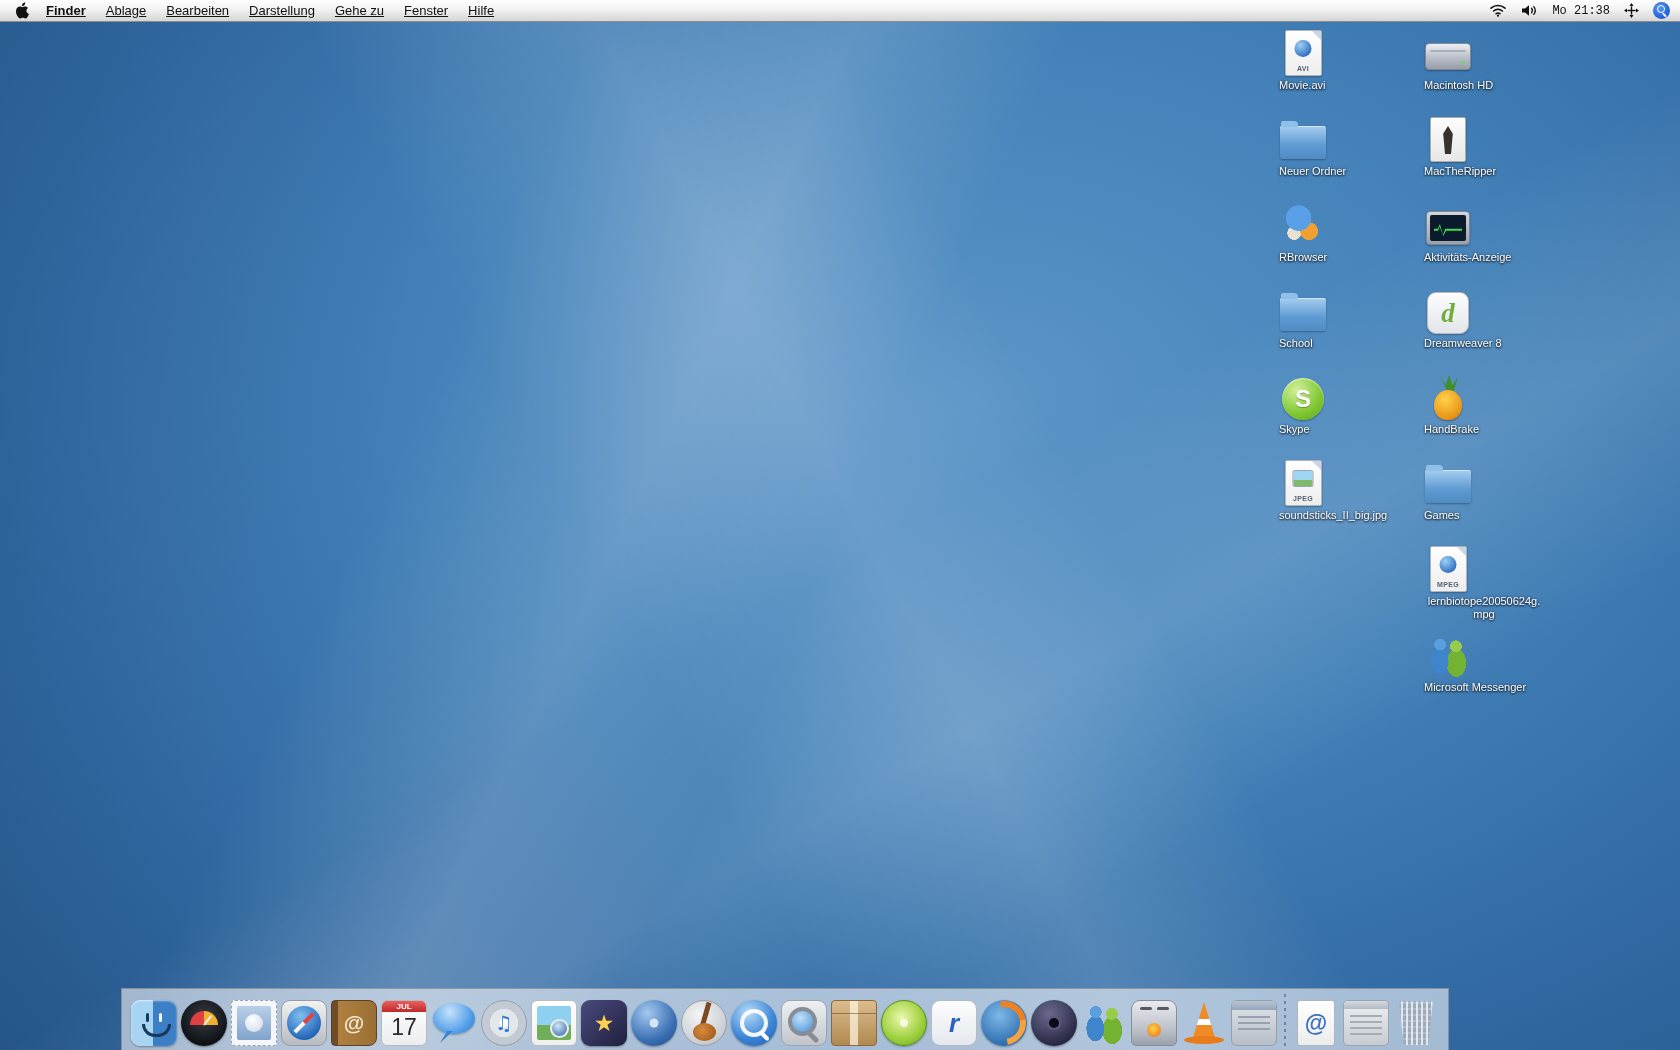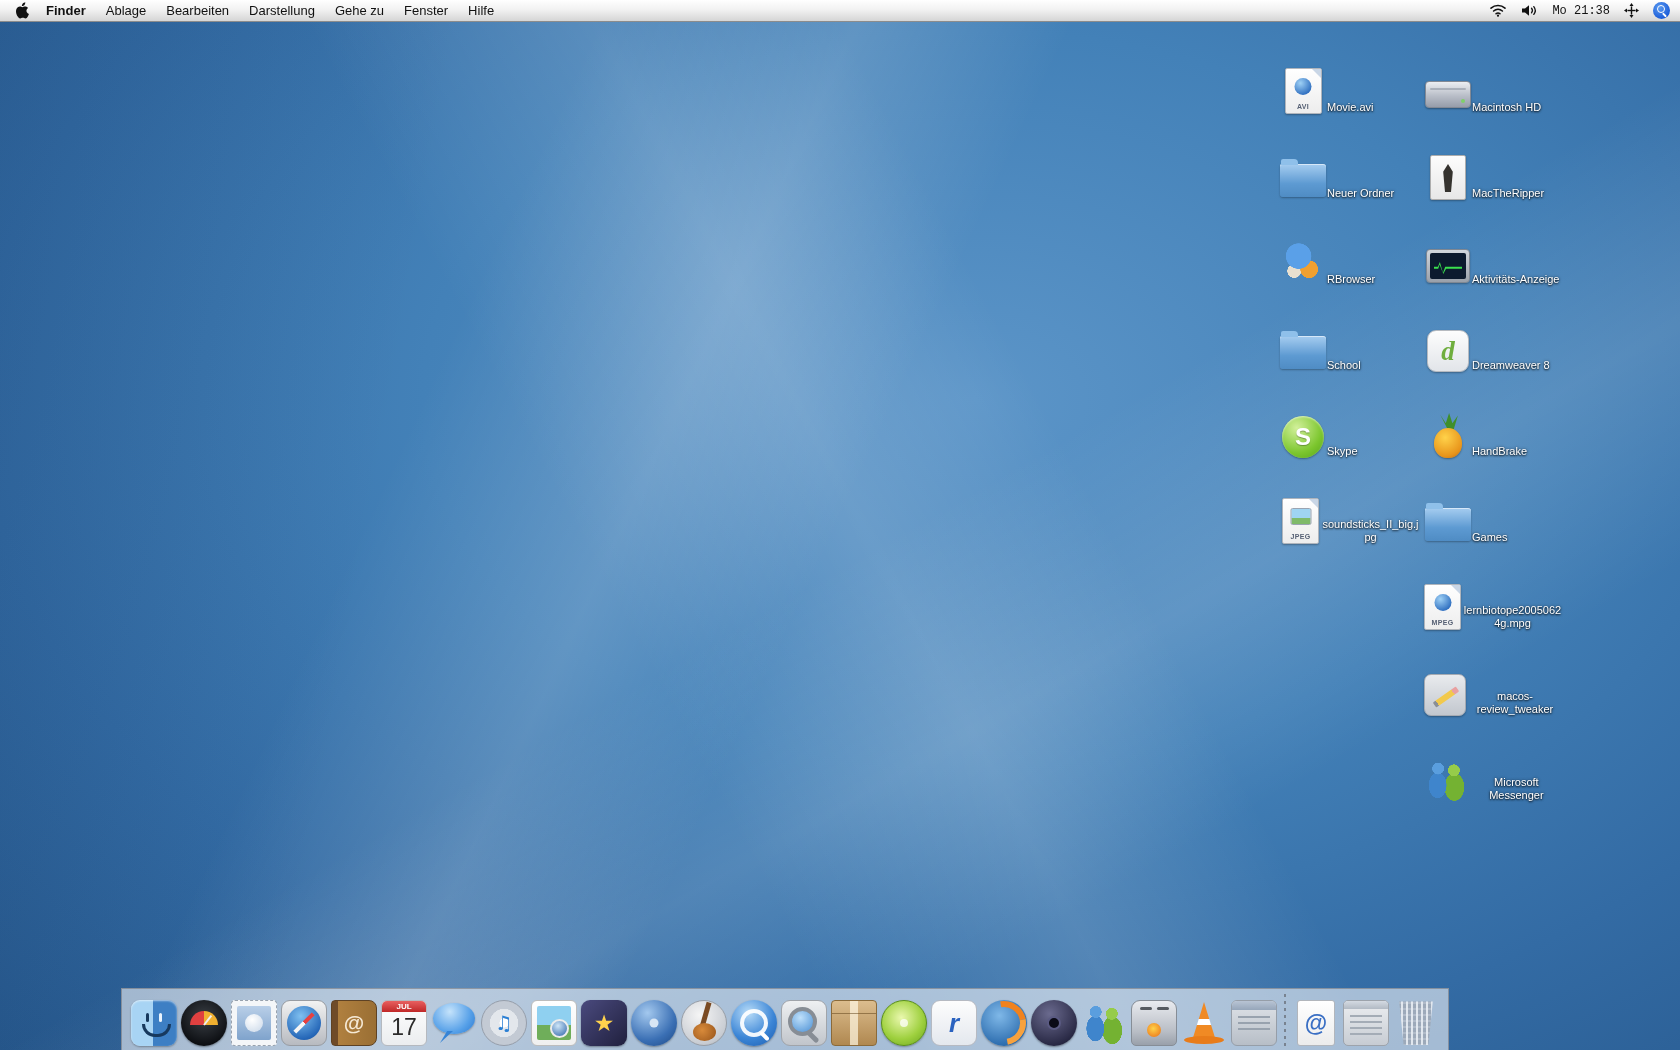--- a/index.html
+++ b/index.html
@@ -15,35 +15,35 @@
       linear-gradient(100deg, rgba(10,40,80,0.15) 0%, rgba(10,40,80,0) 25%),
       radial-gradient(ellipse at 58% 38%, #5c95c8 0%, #4381b8 40%, #336ba4 72%, #285a8f 100%);
   }
 
   
   .menubar{position:absolute;top:0;left:0;right:0;height:22px;z-index:50;
     background:linear-gradient(180deg,#ffffff 0%,#f2f2f2 45%,#d5d5d5 100%);
     border-bottom:1px solid #8c8c8c;display:flex;align-items:center;
     font-size:13px;color:#111;padding:0 8px;}
   .apple-menu{width:28px;height:22px;display:flex;align-items:center;justify-content:center;}
-  .menus{display:flex;align-items:center;height:22px;}
+  .menus{display:flex;align-items:center;height:22px;text-decoration:underline;}
   .menu-item{padding:0 10px;height:22px;display:flex;align-items:center;cursor:default;}
   .menu-item.app-name{font-weight:bold;}
   .menu-right{margin-left:auto;display:flex;align-items:center;gap:14px;height:22px;padding-right:2px;}
   .menu-clock{font-size:12px;color:#111;font-family:Liberation Mono, monospace;}
   .spotlight-icon{width:17px;height:17px;border-radius:50%;
     background:radial-gradient(circle at 38% 32%,#5a9af0,#1b5cd8 72%);position:relative;}
   .spotlight-icon::before{content:"";position:absolute;left:4px;top:3px;width:6px;height:6px;border-radius:50%;border:1.6px solid #fff;}
   .spotlight-icon::after{content:"";position:absolute;right:3px;bottom:3px;width:5px;height:1.8px;background:#fff;transform:rotate(45deg);border-radius:1px;}
 
   
   .desk-col{position:absolute;top:28px;width:140px;display:flex;flex-direction:column;z-index:5;}
   #desktop-col-0{right:261px;}
   #desktop-col-1{right:116px;}
-  .desk-item{height:86px;display:flex;flex-direction:row;align-items:flex-end;cursor:default;}
+  .desk-item{height:86px;display:flex;flex-direction:column;align-items:flex-start;cursor:default;}
   .dicon{width:48px;height:48px;display:flex;align-items:flex-end;justify-content:center;position:relative;}
   .dlabel{margin-top:3px;font-size:11px;line-height:13px;color:#fff;text-align:center;
     text-shadow:0 1px 2px rgba(0,0,0,.9),0 0 3px rgba(0,0,0,.5);word-break:break-word;max-width:120px;}
   .shape{position:relative;display:flex;align-items:center;justify-content:center;}
 
   
   .ic-folder .shape{width:46px;height:33px;margin-bottom:3px;border-radius:2px 3px 3px 3px;
     background:linear-gradient(180deg,#a6cdf0,#5d9ad2 60%,#4f8cc4);
     box-shadow:inset 0 1px 0 rgba(255,255,255,.55),0 1px 2px rgba(0,0,0,.3);}
   .ic-folder .shape::before{content:"";position:absolute;top:-5px;left:1px;width:17px;height:6px;border-radius:2px 4px 0 0;background:#8fc0ea;}
@@ -420,26 +420,20 @@
       </div>
       <div class="desk-item">
         <div class="dicon ic-mpeg-document">
           <span class="shape">
             <span class="badge">MPEG</span>
           </span>
         </div>
         <div class="dlabel">lernbiotope20050624g.mpg</div>
       </div>
       <div class="desk-item">
-        <div class="dicon ic-tweaker-app">
-          <span class="shape"></span>
-        </div>
-        <div class="dlabel">macos-review_tweaker</div>
-      </div>
-      <div class="desk-item">
         <div class="dicon ic-messenger-app">
           <span class="shape"></span>
         </div>
         <div class="dlabel">Microsoft Messenger</div>
       </div>
     </div>
 
   <div class="dock">
     <div class="dock-inner" id="dock-items">
         <div class="dock-item">

